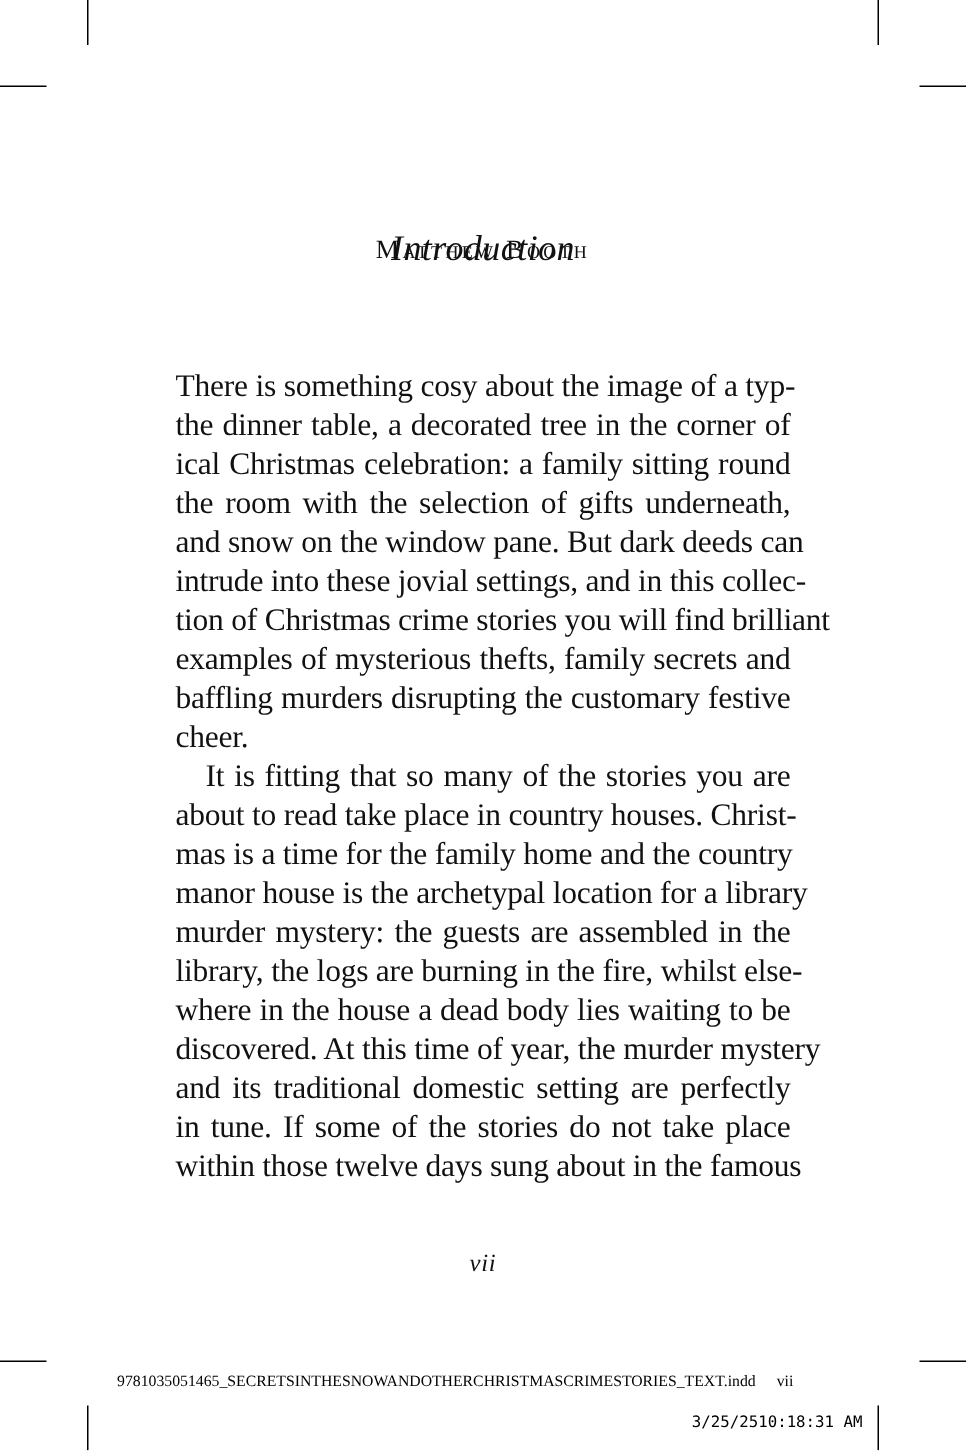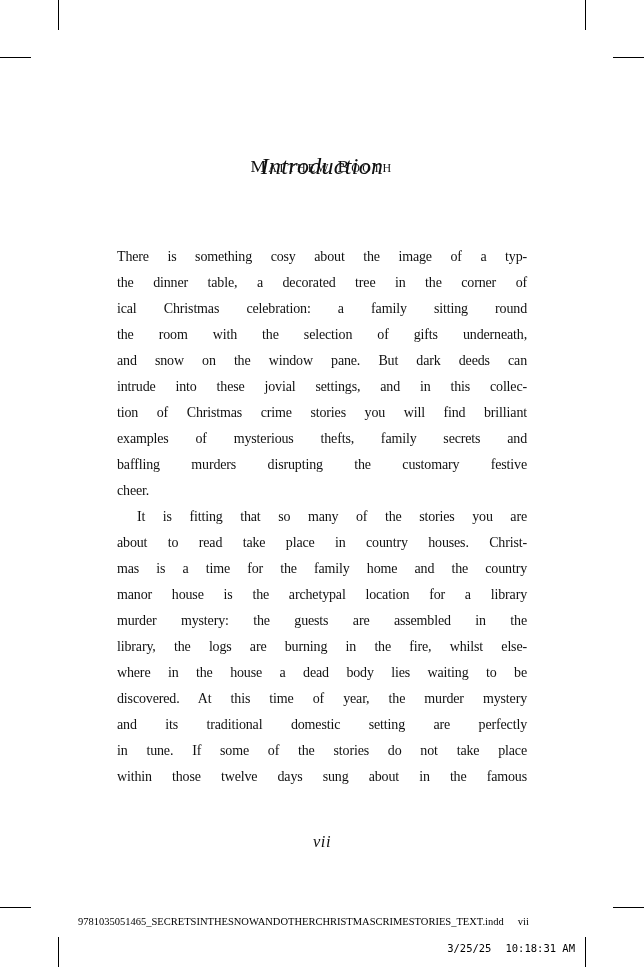--- a/index.html
+++ b/index.html
@@ -54,21 +54,21 @@
     font-size: 17.5px;
     line-height: 20px;
     letter-spacing: 2.2px;
   }
   
   .body-block {
     position: absolute;
     left: 117px;
     top: 244px;
     width: 410px;
-    font-size: 14px;
+    font-size: 21px;
     line-height: 26px;
     letter-spacing: -0.15px;
     font-family: Liberation Serif, serif;
   }
   .line {
     width: 410px;
     white-space: nowrap;
     text-align: justify;
     text-align-last: justify;
     text-justify: inter-word;
@@ -109,21 +109,21 @@
     left: 0;
     top: 941px;
     width: 575px;
     text-align: right;
     font-family: "DejaVu Sans Mono", monospace;
     font-size: 10.5px;
     line-height: 14px;
     color: #000000;
     white-space: nowrap;
   }
-  .slug-time { margin-left: 14px; }
+  .slug-time { }
 </style>
 </head>
 <body>
 
 <div class="page">
 
   <div class="crop v tl-v"></div>
   <div class="crop v tr-v"></div>
   <div class="crop h tl-h"></div>
   <div class="crop h tr-h"></div>

